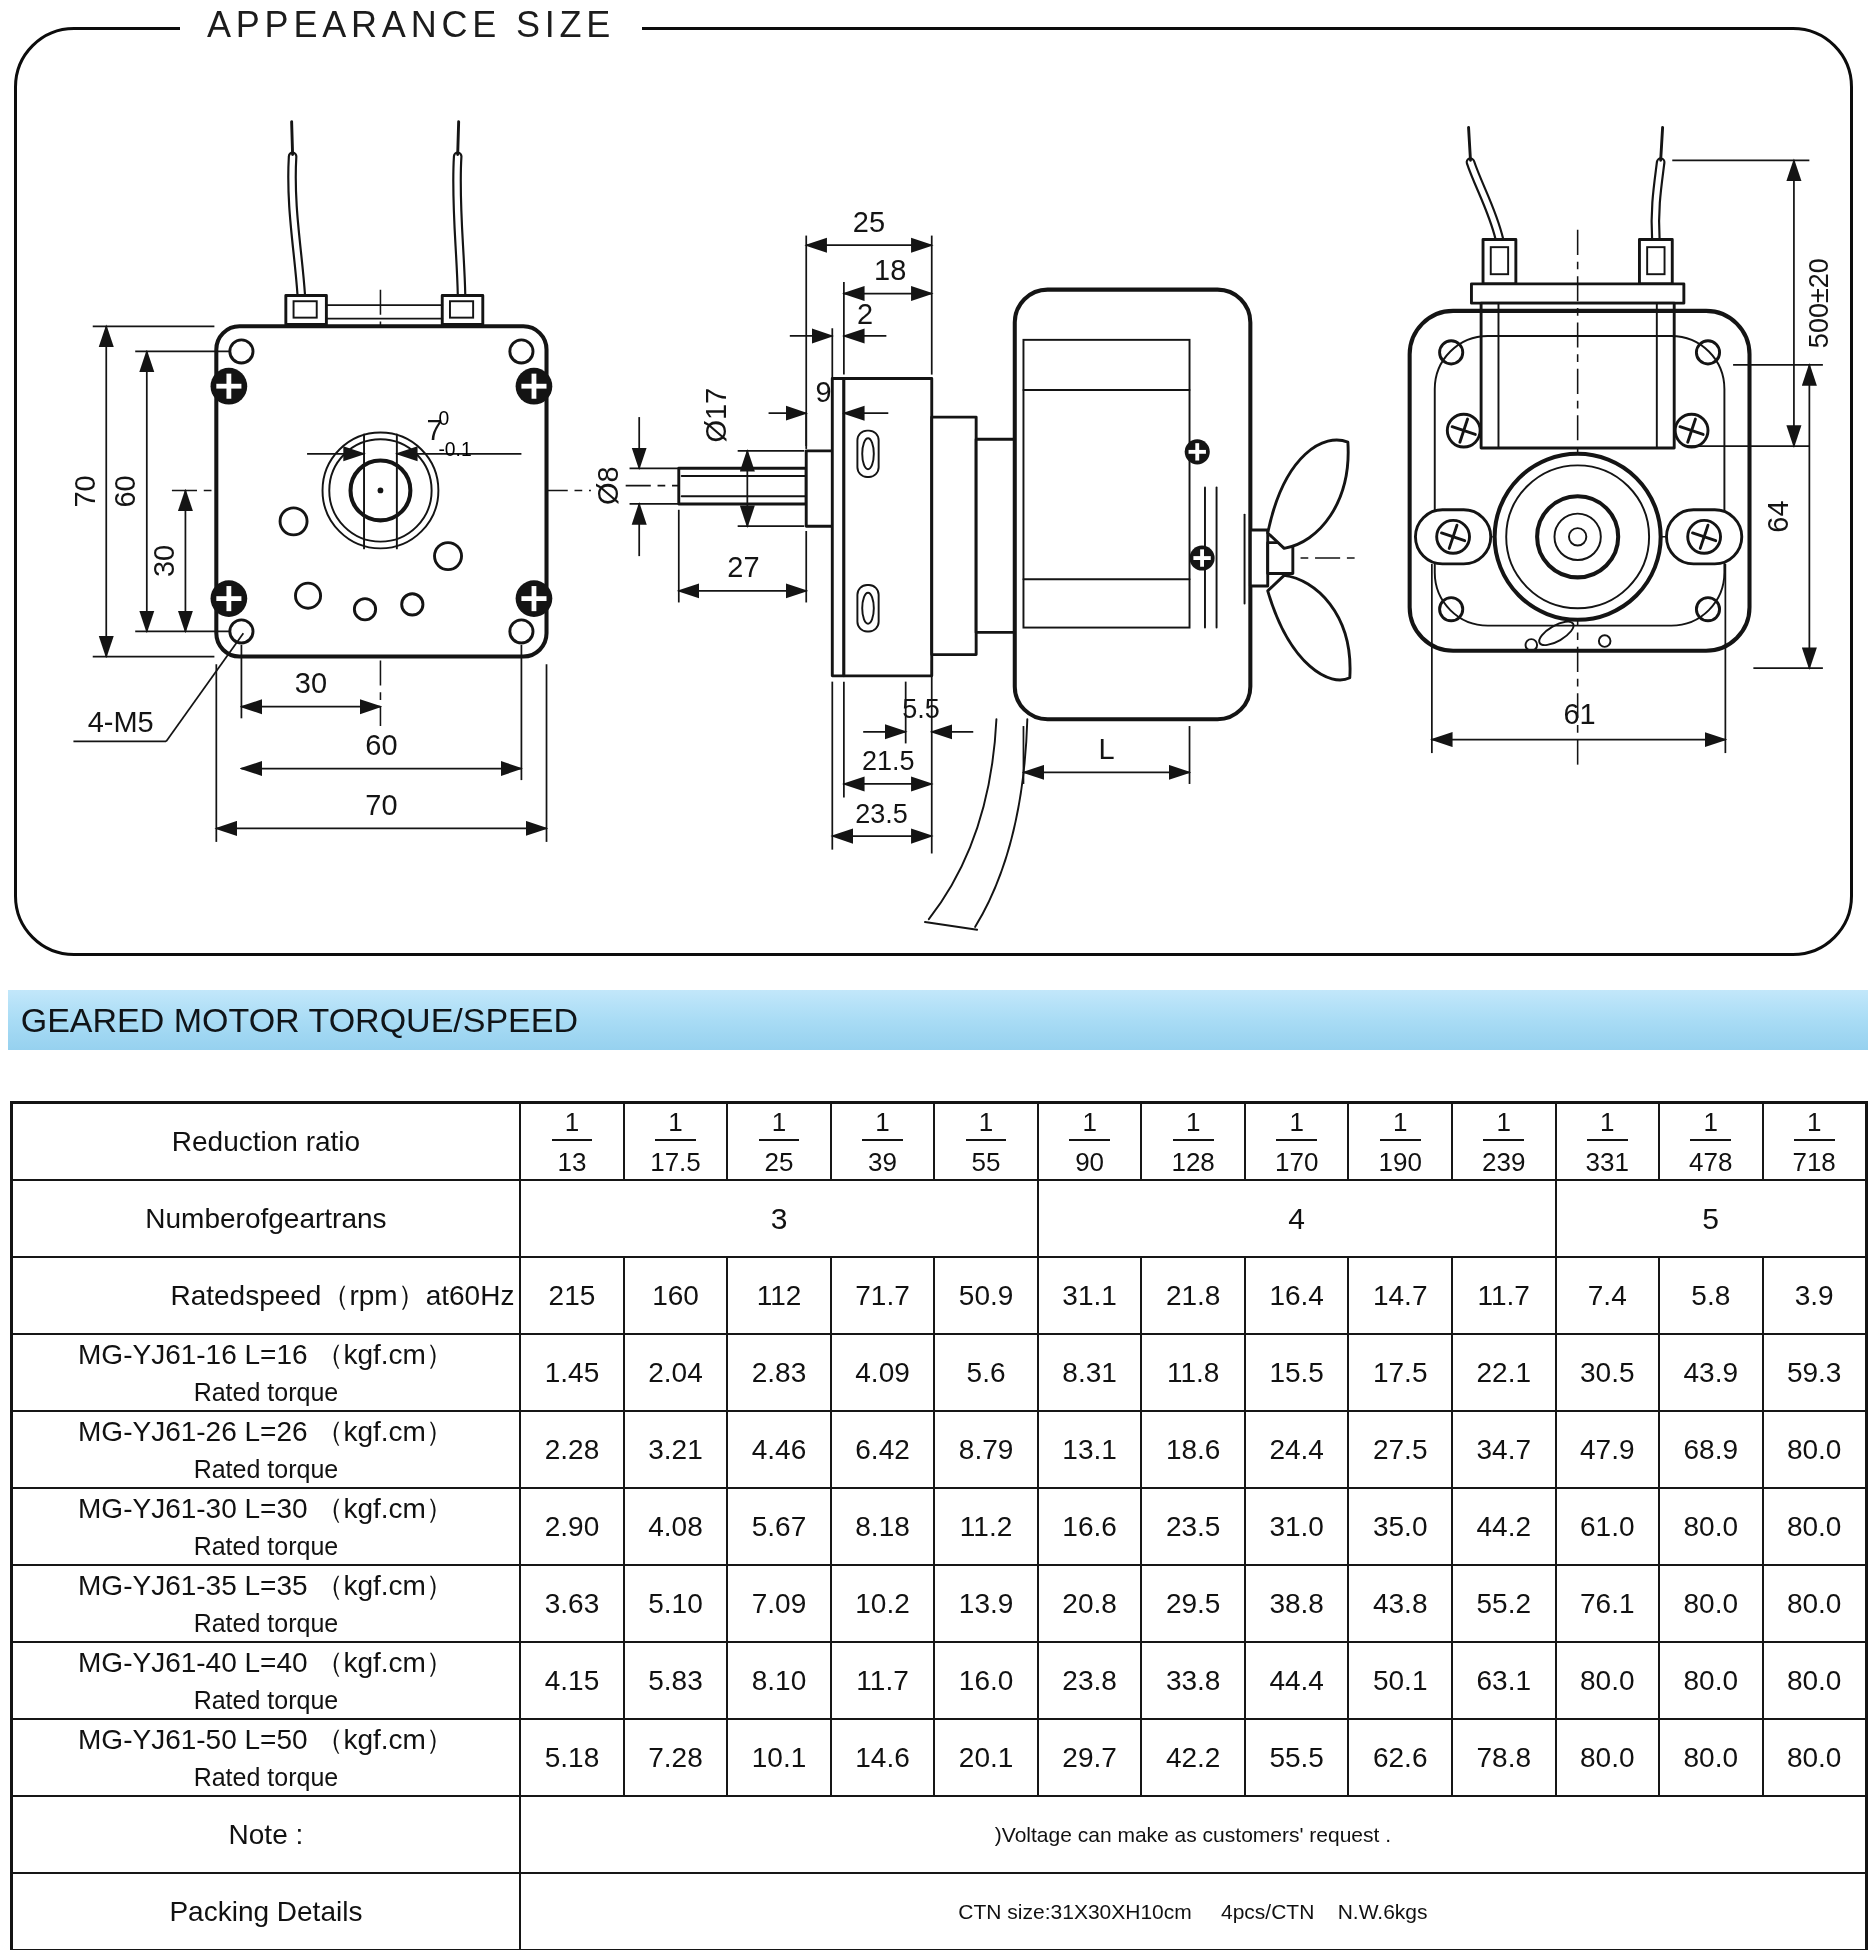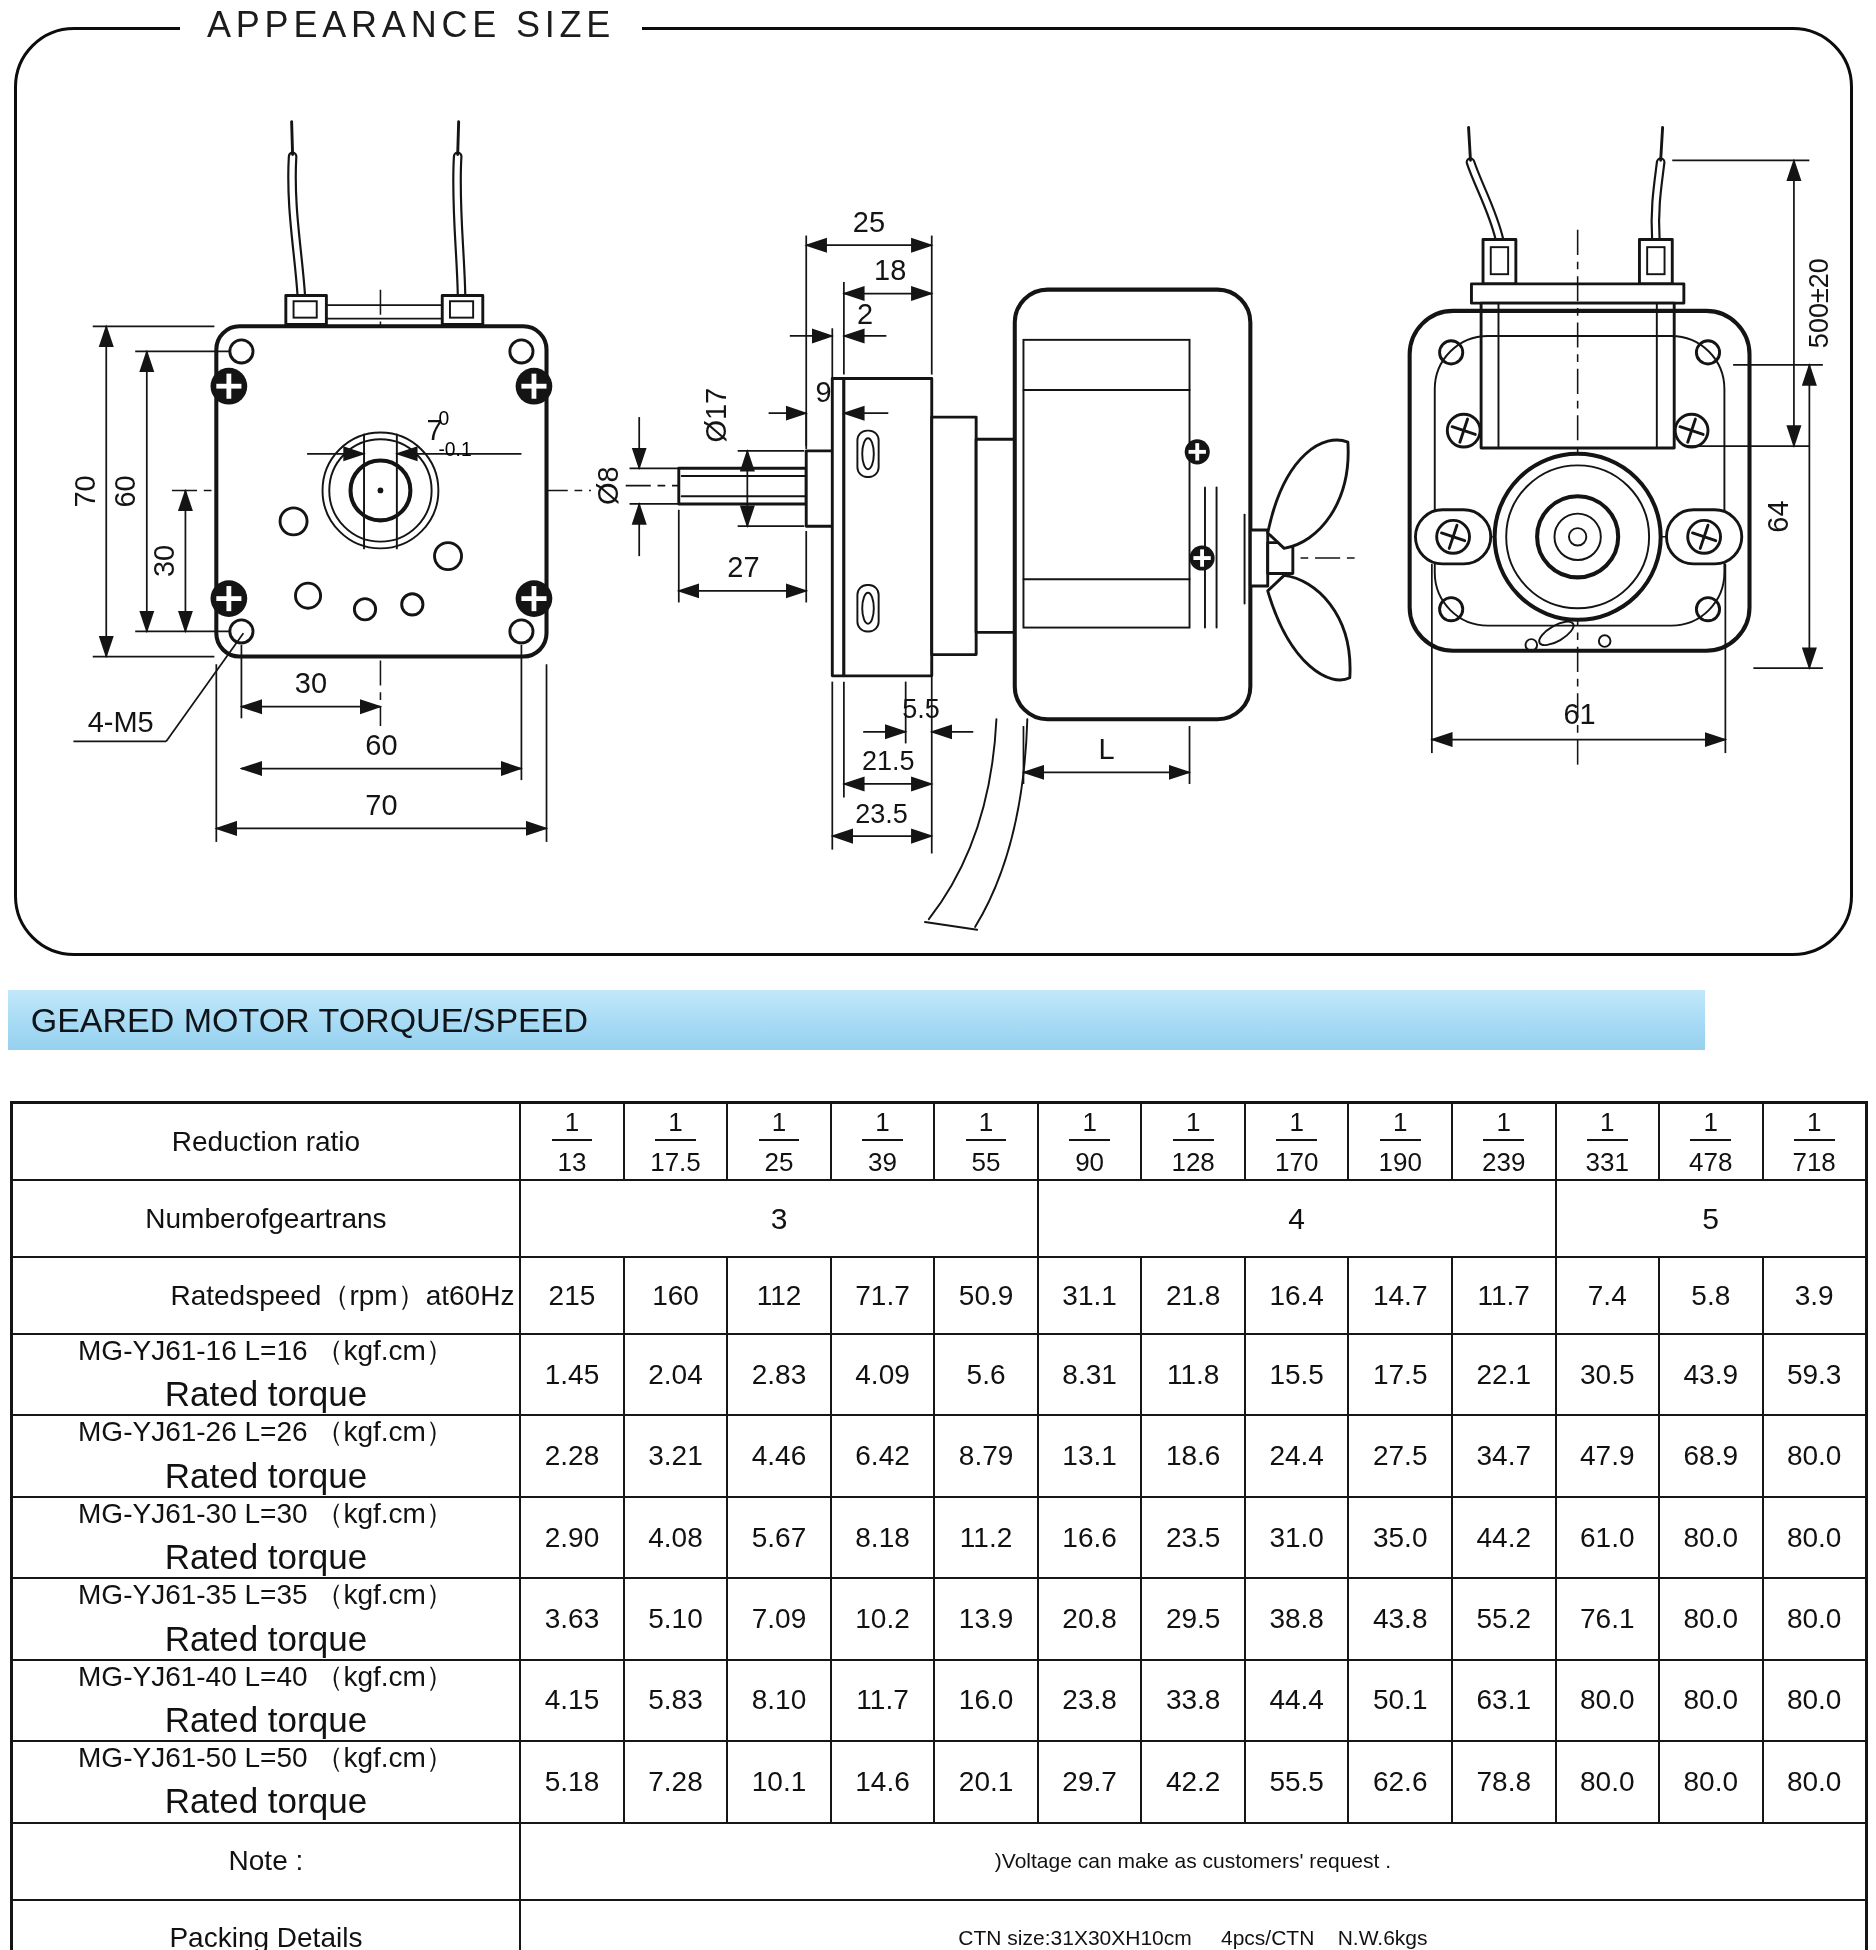--- a/index.html
+++ b/index.html
@@ -18,35 +18,35 @@
   .w{fill:#fff}
   .dk{fill:#141414;stroke:none}
   .dim{stroke:#141414;stroke-width:1.8;fill:none}
   .cl{stroke:#141414;stroke-width:1.6;fill:none;stroke-dasharray:26 7 8 7}
   .wireO{stroke:#141414;stroke-width:10;fill:none;stroke-linecap:round}
   .wireI{stroke:#ffffff;stroke-width:5.5;fill:none;stroke-linecap:round}
   text.dt{font-size:30px;fill:#141414;text-anchor:middle;font-family:"Liberation Sans",sans-serif}
   text.md{font-size:28px}
   text.sm{font-size:20px;text-anchor:start}
   
-  .band{position:absolute;left:7.7px;top:990px;width:1697px;height:60px;box-sizing:border-box;
+  .band{position:absolute;left:7.7px;top:990px;width:1860px;height:60px;box-sizing:border-box;
         background:linear-gradient(180deg,#c2e7fa 0%,#a9dcf5 50%,#96d1ef 100%);
-        display:flex;align-items:center;padding-left:23px;font-size:34px;color:#101418;z-index:1;}
+        display:flex;align-items:center;padding-left:13px;font-size:34px;color:#101418;z-index:1;}
   
   table.spec{position:absolute;left:9.7px;top:1101px;width:1858px;z-index:1;
         border-collapse:collapse;table-layout:fixed;border:3.9px solid #141414;}
   table.spec td{border:2.9px solid #161616;text-align:center;vertical-align:middle;
         padding:0;height:75px;background:#fff;}
   table.spec col.c0{width:509px;}
   td.lbl{background:#8ecff2;font-size:28px;}
   td.lbl.r{text-align:right;padding-right:4.8px;margin-left:42px;}
   td.num{font-size:28px;}
   td.big{font-size:30px;}
   .mline{font-size:28px;line-height:1.15;}
-  .sline{font-size:35px;line-height:1.15;margin-top:7px;}
+  .sline{font-size:25px;line-height:1.15;margin-top:7px;}
   td.txtcell{text-align:left;padding-left:9.7px;font-size:21px;white-space:pre;}
   .frac{display:inline-flex;flex-direction:column;align-items:center;font-size:26px;line-height:1.05;}
   .frac .fn{min-width:37px;text-align:center;border-bottom:2.9px solid #141414;padding:0 1.9px 1.9px;}
   .frac .fd{padding-top:2.9px;margin-top:6px;}
 </style>
 </head>
 <body>
 
 <div class="frame"></div>
 <div class="frame-title">APPEARANCE SIZE</div>

